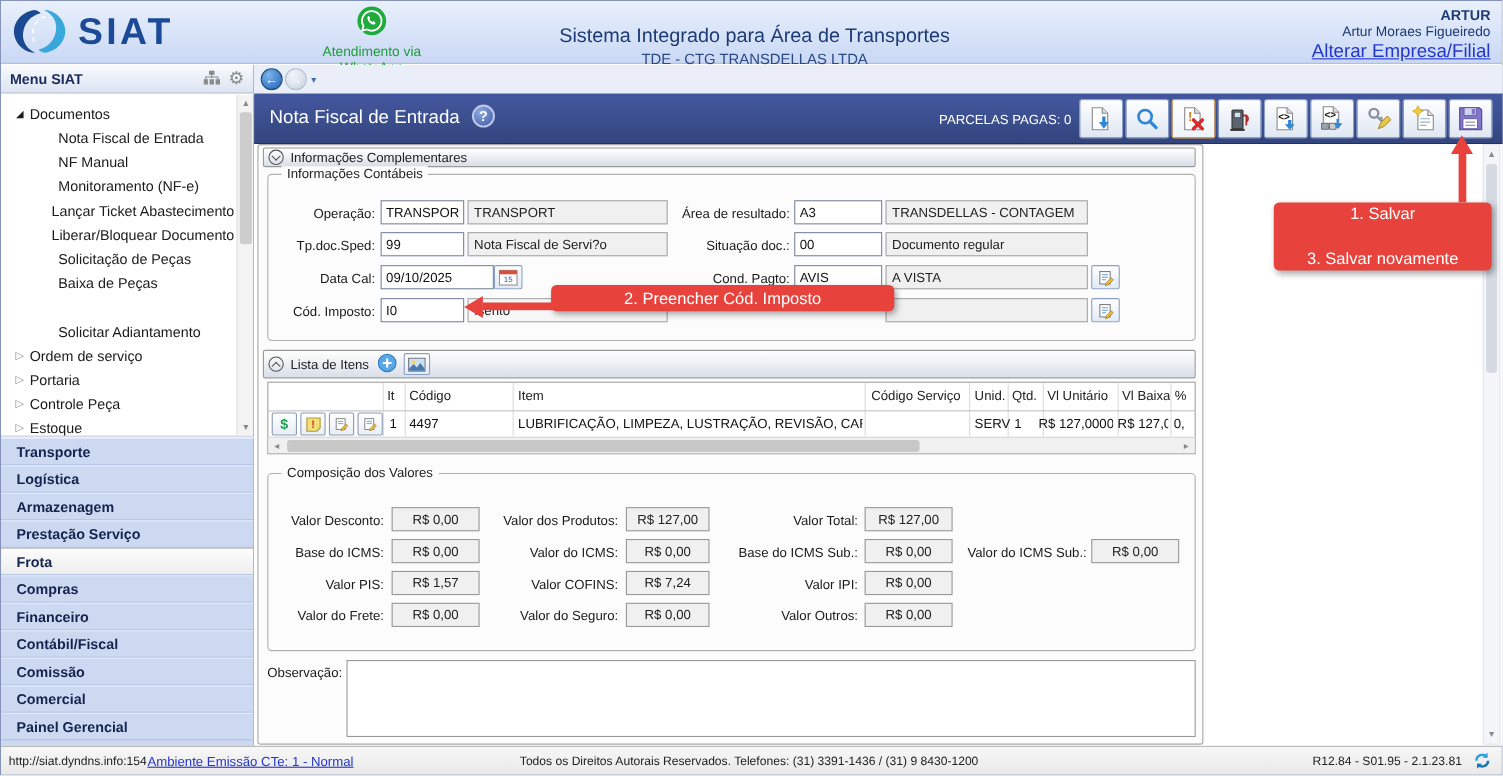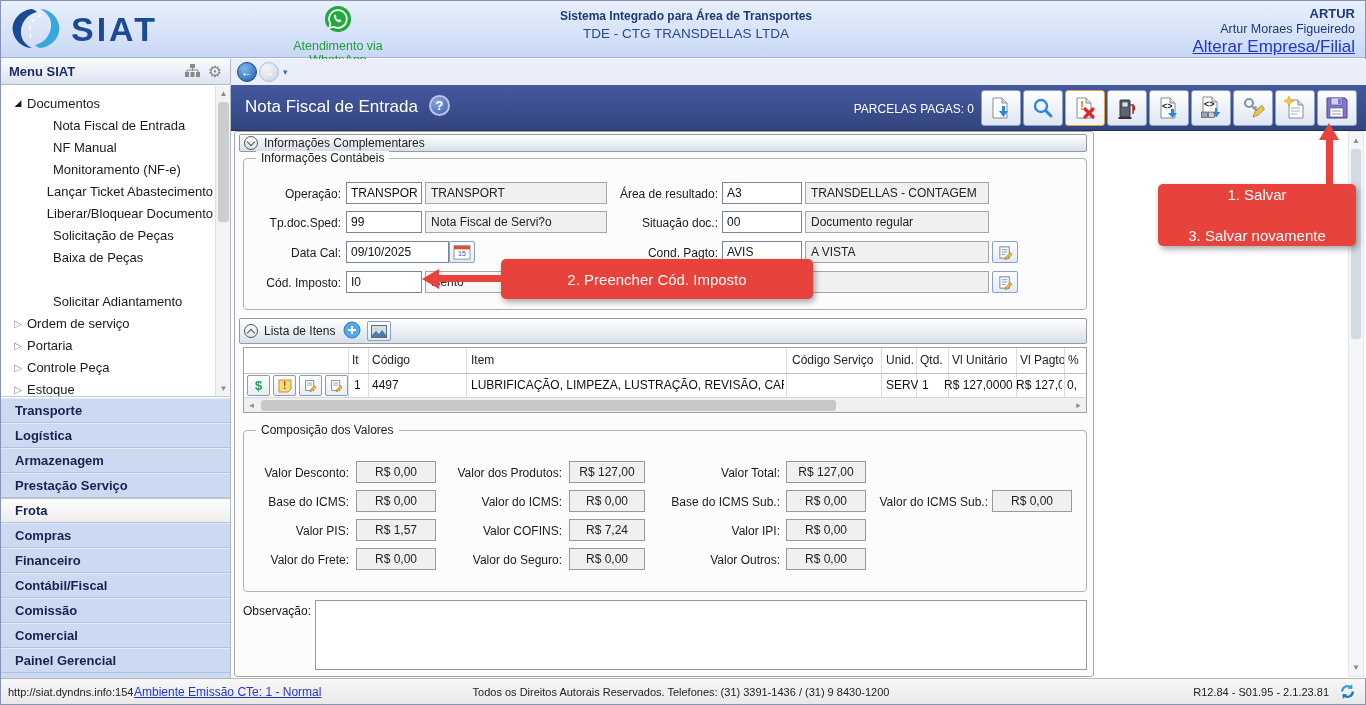--- a/index.html
+++ b/index.html
@@ -8,21 +8,21 @@
   #app { position:absolute; inset:0; border:1px solid #8593b8; background:#fff; }
 
   
   .hdr { position:absolute; left:0; top:0; width:1364px; height:57px;
          background:linear-gradient(#e9f0fc,#c9d8f5); border-bottom:1px solid #9fb0d4; }
   .logo-wrap { position:absolute; left:10px; top:6px; display:flex; align-items:center; }
   .logo-text { font-size:34px; font-weight:bold; color:#1c4a96; letter-spacing:3px; margin-left:8px; }
   .wa { position:absolute; left:262px; top:4px; width:150px; text-align:center; }
   .wa-label { font-size:12.5px; color:#1f9d3a; margin-top:2px; }
   .hdr-title { position:absolute; left:420px; top:8px; width:530px; text-align:center; }
-  .hdr-title .t1 { font-size:12px; font-weight:bold; color:#1d3a75; }
+  .hdr-title .t1 { font-size:18px; font-weight:normal; color:#1d3a75;margin-top:13px; }
   .hdr-title .t2 { font-size:13.5px; color:#2a4a86; margin-top:3px; }
   .hdr-user { position:absolute; right:10px; top:5px; width:220px; text-align:right; }
   .hdr-user .u1 { font-size:13px; font-weight:bold; color:#1d3a75; }
   .hdr-user .u2 { font-size:12.5px; color:#1d3a75; margin-top:1px; }
   .hdr-user .u3 { font-size:17px; color:#2336cc; text-decoration:underline; margin-top:1px; cursor:pointer; }
 
   
   .menu-hdr { position:absolute; left:0; top:58px; width:230px; height:26px;
               background:linear-gradient(#f8fafd,#dce4f2); border-right:1px solid #b0b8cc; border-bottom:1px solid #b0b8cc;
               display:flex; align-items:center; }
@@ -408,21 +408,21 @@
       </div>
 
       <div class="grid">
         <div class="gh" style="left:108px; width:16px;">It</div>
         <div class="gh" style="left:128px; width:48px;">Código</div>
         <div class="gh" style="left:227px; width:120px;">Item</div>
         <div class="gh" style="left:548px; width:88px;">Código Serviço</div>
         <div class="gh" style="left:642px; width:34px;">Unid.</div>
         <div class="gh" style="left:676px; width:28px;">Qtd.</div>
         <div class="gh" style="left:708px; width:62px;">Vl Unitário</div>
-        <div class="gh" style="left:776px; width:44px;">Vl Pagto</div>
+        <div class="gh" style="left:776px; width:44px;">Vl Baixa</div>
         <div class="gh" style="left:824px; width:16px;">%</div>
         <div class="gline" style="left:104px"></div>
           <div class="gline" style="left:124px"></div>
           <div class="gline" style="left:222px"></div>
         <div class="gline" style="left:542px"></div>
           <div class="gline" style="left:637px"></div>
           <div class="gline" style="left:672px"></div>
         <div class="gline" style="left:704px"></div>
           <div class="gline" style="left:772px"></div>
           <div class="gline" style="left:820px"></div>
@@ -517,21 +517,21 @@
     </div>
   </div>
 
   <div class="ann" style="left:1157px; top:183px; width:198px; height:62px;">
     <span>1. Salvar</span>
     <span>3. Salvar novamente</span>
   </div>
   <div class="arrow-h-shaft" style="left:1325px; top:138px; width:7px; height:45px;"></div>
   <div class="arrow-h-head" style="left:1318px; top:122px; border-left:10px solid transparent; border-right:10px solid transparent; border-bottom:17px solid #e8423d;"></div>
 
-  <div class="ann" style="left:500px; top:258px; width:312px; height:40px;text-align:center;">
+  <div class="ann" style="left:500px; top:258px; width:312px; height:24px;text-align:center;">
     <span>2. Preencher Cód. Imposto</span>
   </div>
   <div class="arrow-h-shaft" style="left:438px; top:274px; width:64px; height:7px;"></div>
   <div class="arrow-h-head" style="left:421px; top:268px; border-top:10px solid transparent; border-bottom:10px solid transparent; border-right:17px solid #e8423d;"></div>
 
   <div class="status">
     <span class="url">http://siat.dyndns.info:154</span>
     <span class="amb">Ambiente Emissão CTe: 1 - Normal</span>
     <span class="mid">Todos os Direitos Autorais Reservados. Telefones: (31) 3391-1436 / (31) 9 8430-1200</span>
     <span class="ver">R12.84 - S01.95 - 2.1.23.81</span>

